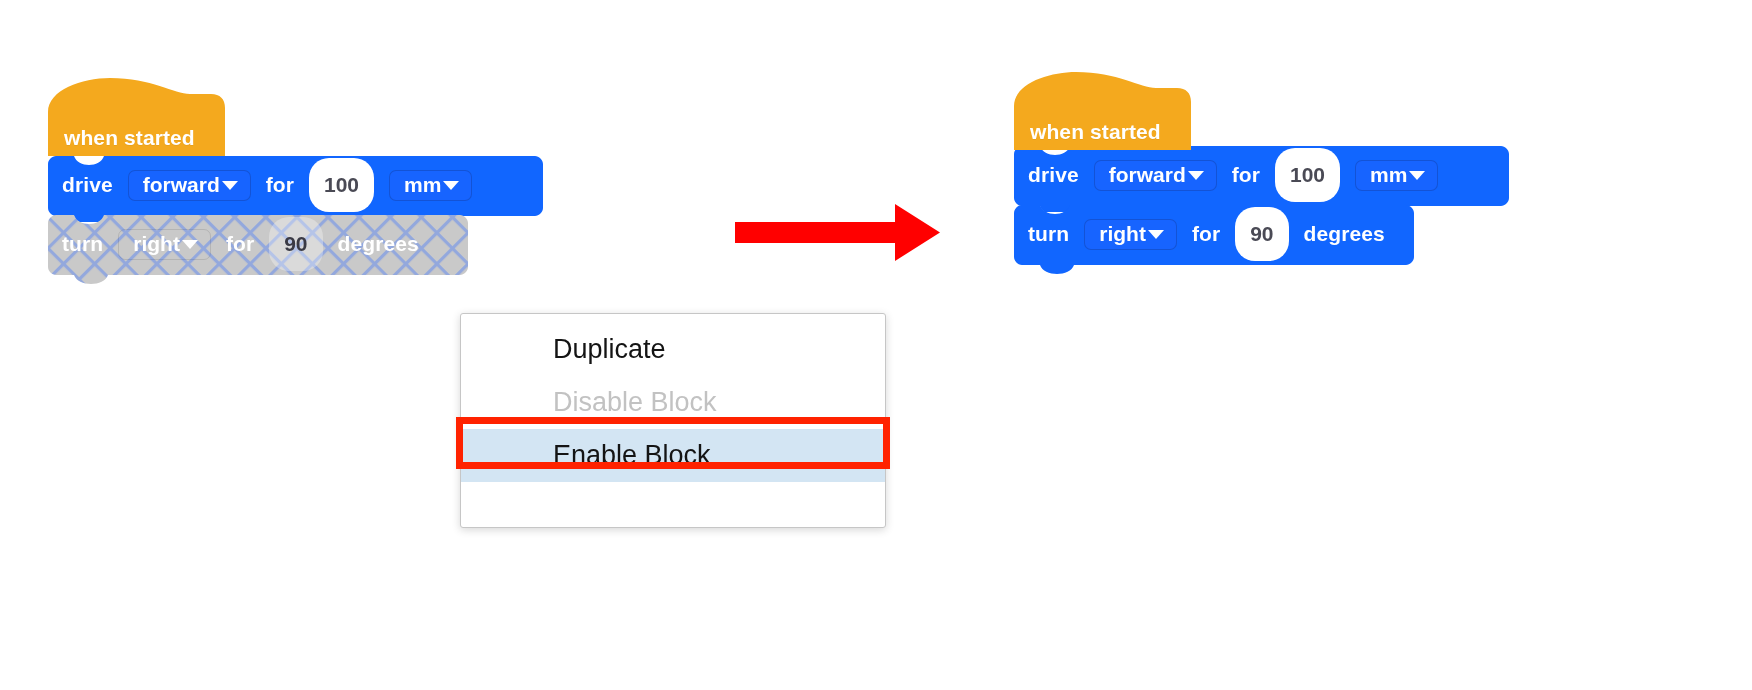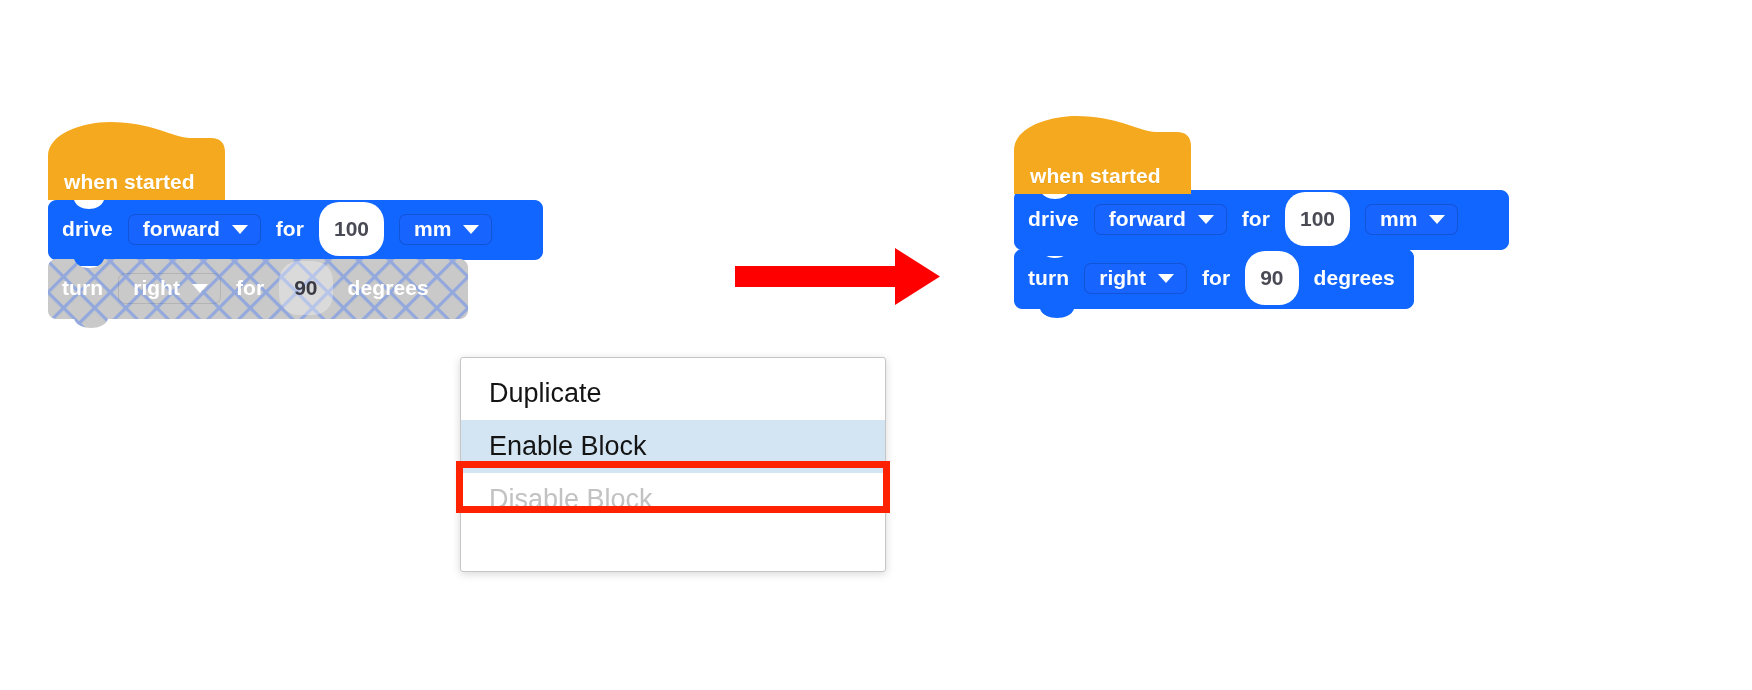--- a/index.html
+++ b/index.html
@@ -4,21 +4,21 @@
 <style>
   html,body{margin:0;padding:0;}
   body{
     width:1752px;height:690px;
     background:#ffffff;
     font-family:"Liberation Sans","DejaVu Sans",sans-serif;
     position:relative;
     overflow:hidden;
     -webkit-font-smoothing:antialiased;
   }
-  .stage{position:absolute;inset:0;margin-top:44px;}
+  .stage{position:absolute;inset:0;}
 
   
   .stack{position:absolute;}
 
   .hat{
     position:relative;
     width:172px;height:86px;
     z-index:3;
   }
   .hat svg{display:block;}
@@ -39,21 +39,21 @@
   }
   .row svg.rowbg{position:absolute;left:0;top:0;}
   .row .inner{position:relative;display:flex;align-items:center;z-index:2;}
 
   .lbl{
     color:#ffffff;font-weight:bold;font-size:21px;
     white-space:nowrap;letter-spacing:.1px;
   }
 
   .dropdown{
-    display:flex;align-items:center;gap:12px;
+    display:flex;align-items:center;gap:2px;
     border:1px solid rgba(0,0,0,.16);
     border-radius:7px;
     padding:0 12px 0 14px;
     height:31px;
     box-sizing:border-box;
     background:#1764ff;
   }
   .dropdown .dd-text{
     color:#ffffff;font-weight:bold;font-size:21px;white-space:nowrap;
   }
@@ -90,21 +90,21 @@
     background:#ffffff;
     border:1px solid #c6c6c6;
     border-radius:3px;
     box-shadow:0 2px 9px rgba(0,0,0,.16);
     box-sizing:border-box;
     padding:9px 0 10px 0;
   }
   .ctxitem{
     height:53px;
     display:flex;align-items:center;
-    padding-left:28px;
+    padding-left:92px;
     font-size:27px;
     color:#141414;
     white-space:nowrap;
     box-sizing:border-box;
   }
   .ctxitem.disabled{color:#c2c2c2;}
   .ctxitem.selected{background:#d3e5f3;}
 
   .redbox{
     position:absolute;
@@ -238,23 +238,23 @@
         <span class="gap12"></span>
         <span class="lbl">degrees</span>
       </div>
     </div>
   </div>
 
   <div class="ctxmenu" style="left:460px;top:313px;width:426px;height:215px;">
     <div class="ctxitem">
       <span>Duplicate</span>
     </div>
+    <div class="ctxitem disabled">
+      <span>Disable Block</span>
+    </div>
     <div class="ctxitem selected">
       <span>Enable Block</span>
     </div>
-    <div class="ctxitem disabled">
-      <span>Disable Block</span>
-    </div>
   </div>
 
   <div class="redbox" style="left:456px;top:417px;width:434px;height:52px;"></div>
 
 </div>
 
 </body></html>

